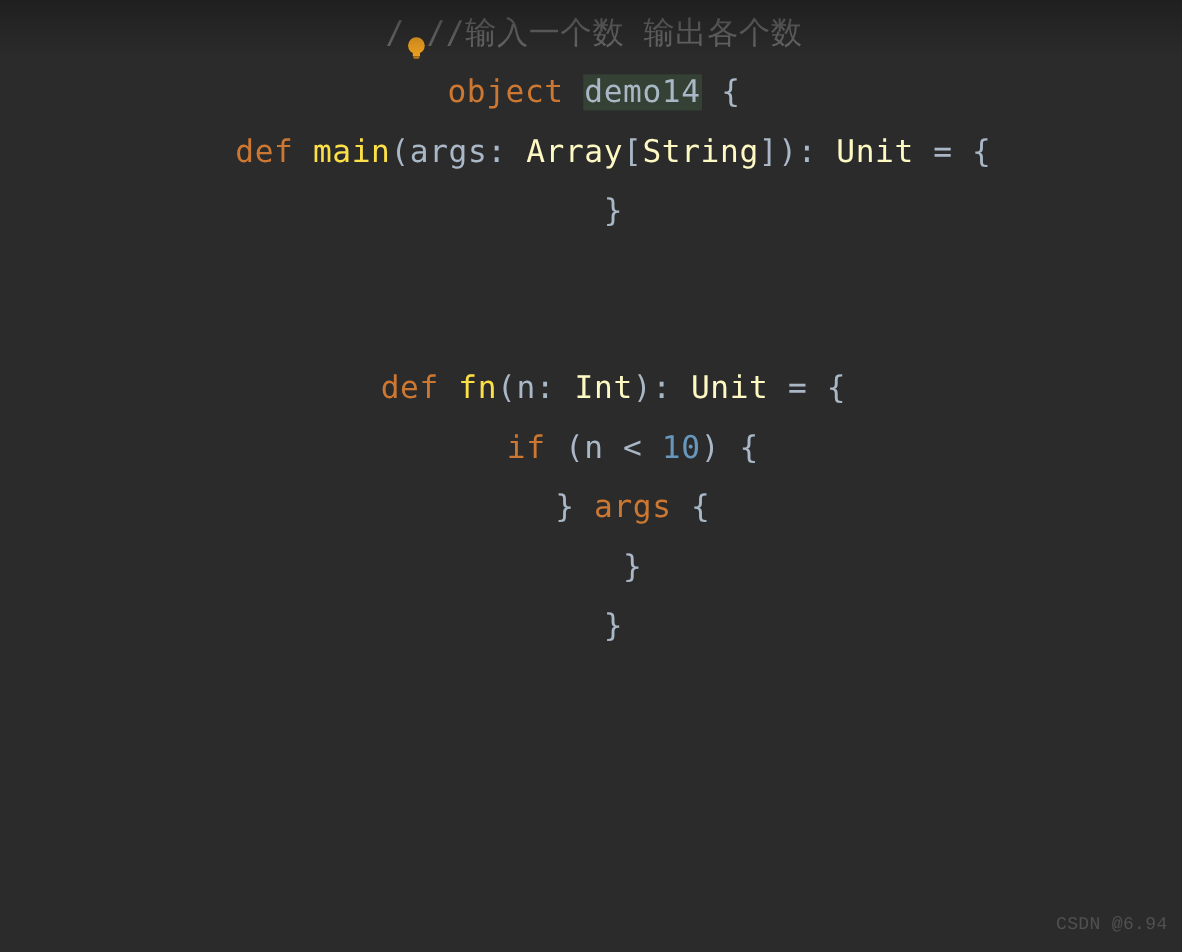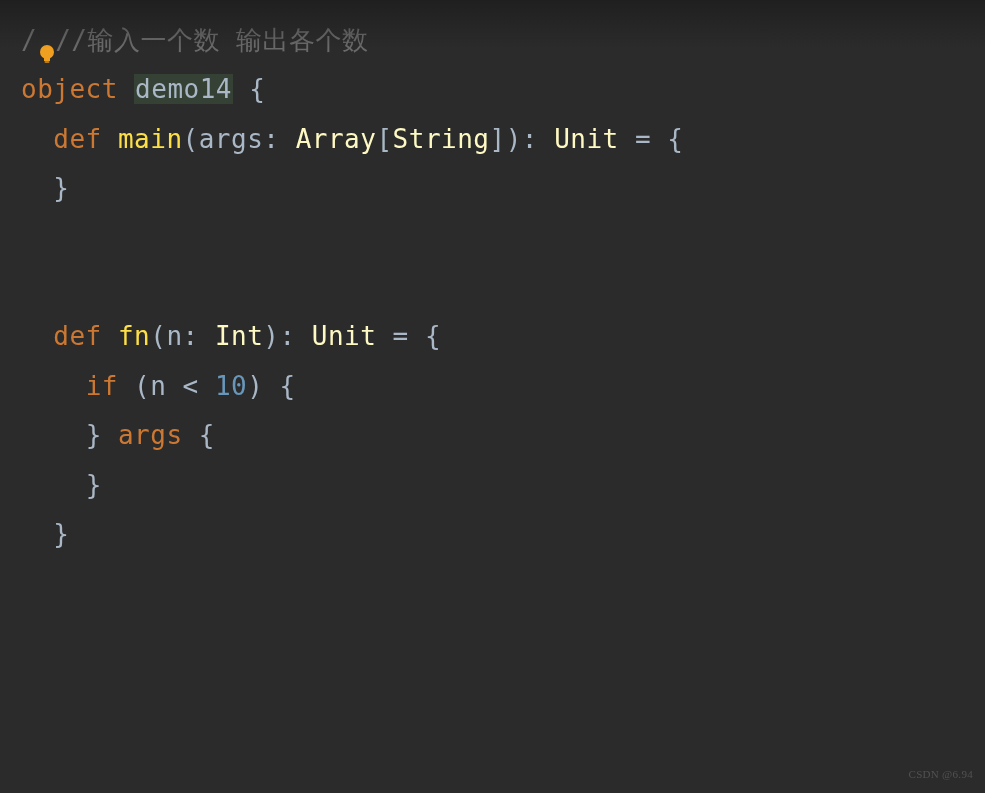--- a/index.html
+++ b/index.html
@@ -12,22 +12,23 @@
       width: 985px;
       height: 793px;
       font-family: "Menlo", "Monaco", "Consolas", monospace;
       font-size: 26px;
       line-height: 1.9;
       overflow: hidden;
       position: relative;
     }
     .editor {
       background: #2b2b2b;
-      padding: 16px;
+      padding: 4px;
       position: relative;
+      text-align: center;
     }
     .top-gradient {
       position: absolute;
       top: 0;
       left: 0;
       right: 0;
       height: 48px;
       background: linear-gradient(to bottom, rgba(20,20,20,0.5), rgba(43,43,43,0));
       pointer-events: none;
       z-index: 5;
@@ -63,22 +64,22 @@
       height: 18px;
       vertical-align: middle;
       margin-right: 2px;
       margin-left: -2px;
     }
     .watermark {
       position: absolute;
       bottom: 8px;
       right: 12px;
       color: #6a6a6a;
-      font-size: 11px;
-      font-family: Liberation Serif, serif;
+      font-size: 15px;
+      font-family: Liberation Mono, monospace;
       letter-spacing: 0.3px;
       opacity: 0.6;
     }
   </style>
 </head>
 <body>
 
 <div class="editor">
   <div class="top-gradient"></div>
   <div class="code-area">

